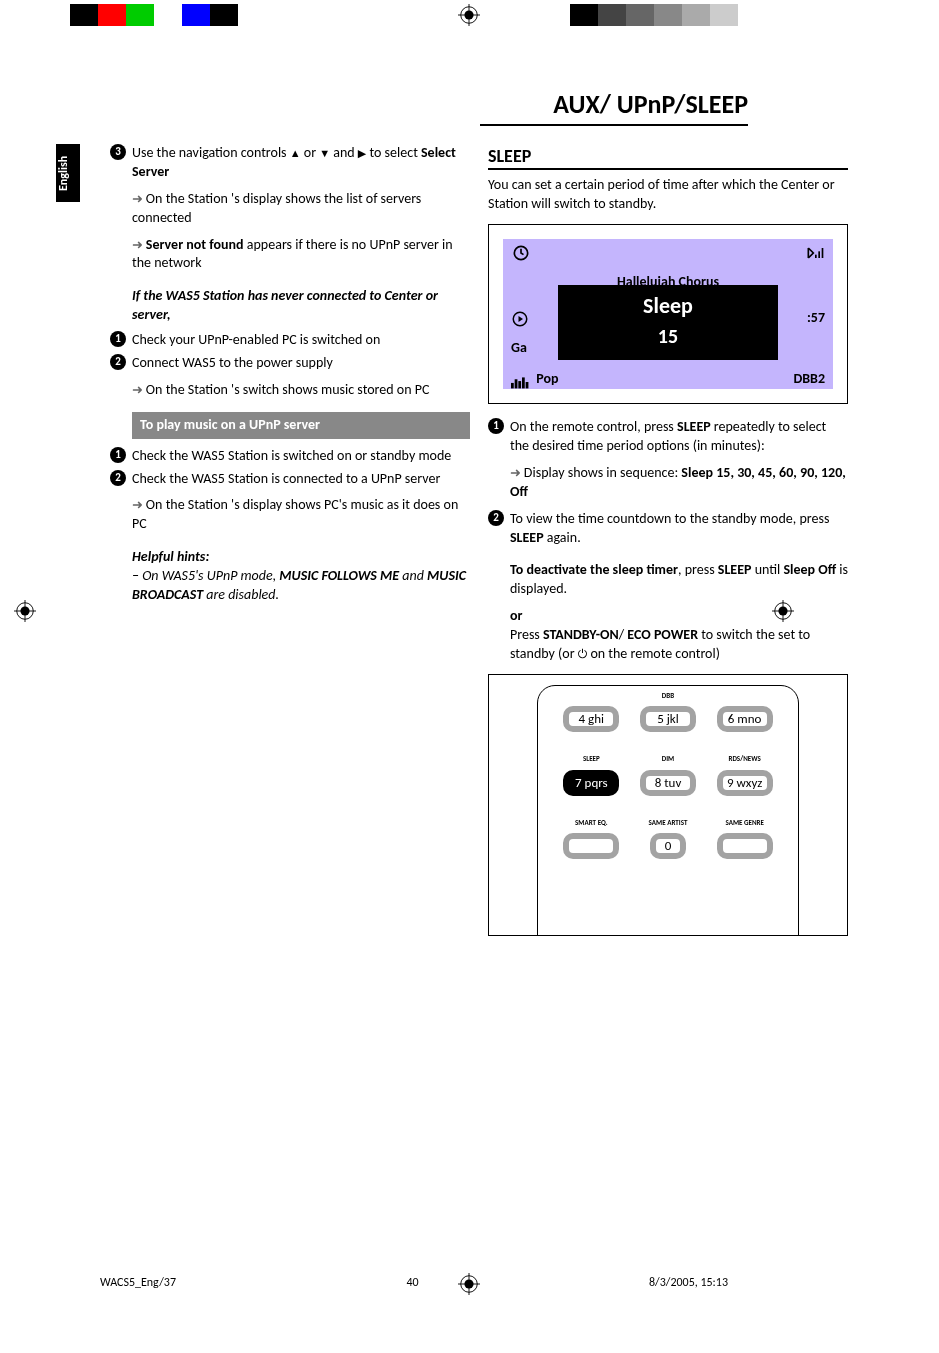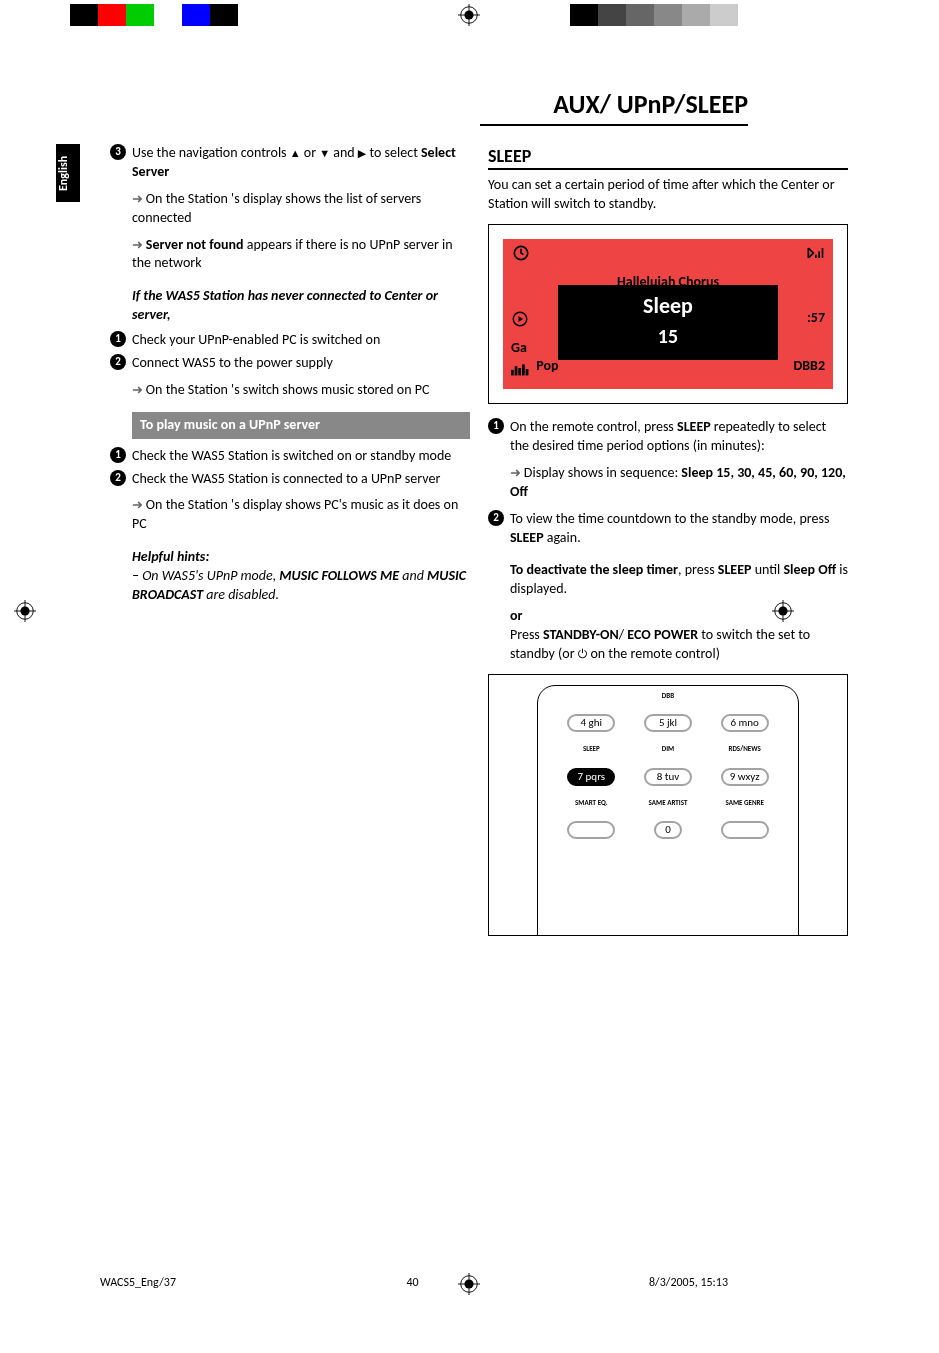--- a/index.html
+++ b/index.html
@@ -118,21 +118,21 @@
     margin: 10px 0 14px 0;
     padding: 14px;
     height: 180px;
     box-sizing: border-box;
     position: relative;
     background: #fff;
   }
   .lcd {
     position: absolute;
     left: 14px; right: 14px; top: 14px; bottom: 14px;
-    background: #ef4444;
+    background: #c4b5fd;
   }
   .lcd .topbar {
     display: flex;
     justify-content: space-between;
     padding: 4px 8px;
   }
   .lcd .topbar svg { width: 20px; height: 20px; }
   .lcd .song {
     text-align: center;
     font-weight: bold;
@@ -151,21 +151,21 @@
   .lcd .overlay .t2 { font-size: 20px; font-weight: bold; margin-top: 2px;}
   .lcd .row {
     position: absolute;
     left: 8px; right: 8px;
     display: flex; justify-content: space-between;
     font-size: 14px;
     font-weight: bold;
   }
   .lcd .row.mid { top: 70px; }
   .lcd .row.art { top: 100px; }
-  .lcd .row.bot { bottom: 13px; }
+  .lcd .row.bot { bottom: 0; }
   .lcd .play-icon svg { width: 18px; height: 18px; vertical-align: middle;}
   .lcd .bars svg { width: 22px; height: 14px; vertical-align: bottom;}
   .sup { font-size: 9px; vertical-align: super; }
   .remote-box {
     border: 1px solid #000;
     margin-top: 10px;
     height: 260px;
     position: relative;
     overflow: hidden;
   }
@@ -181,35 +181,35 @@
     position: absolute;
     left: 50%; top: 16px;
     transform: translateX(-50%);
     width: 230px;
     font-size: 7px;
     text-align: center;
   }
   .remote-row { display: flex; justify-content: space-around; margin-bottom: 4px; align-items: flex-start;}
   .remote-cell { width: 56px; }
   .remote-btn {
-    border: 2px solid #a3a3a3;
+    border: 6px solid #a3a3a3;
     border-radius: 10px;
     height: 14px;
     line-height: 14px;
-    margin: 1px auto 8px auto;
+    margin: 1px auto 18px auto;
     width: 44px;
-    font-size: 11px;
+    font-size: 13px;
   }
   .remote-btn.round {
     border-radius: 50%;
     width: 18px; height: 18px;
     line-height: 18px;
   }
   .remote-btn.filled { background: #000; color: #fff; border-color:#000;}
-  .remote-lbl { font-weight: bold; font-size: 7px; margin-bottom: 14px;}
+  .remote-lbl { font-weight: bold; font-size: 7px; margin-bottom: 6px;}
   .footer {
     position: absolute;
     bottom: 64px;
     left: 100px; right: 80px;
     font-size: 12px;
     display: flex;
     justify-content: space-between;
   }
   .side-register-l { position:absolute; left:14px; top: 600px;}
   .side-register-r { position:absolute; right:14px; top: 600px;}

